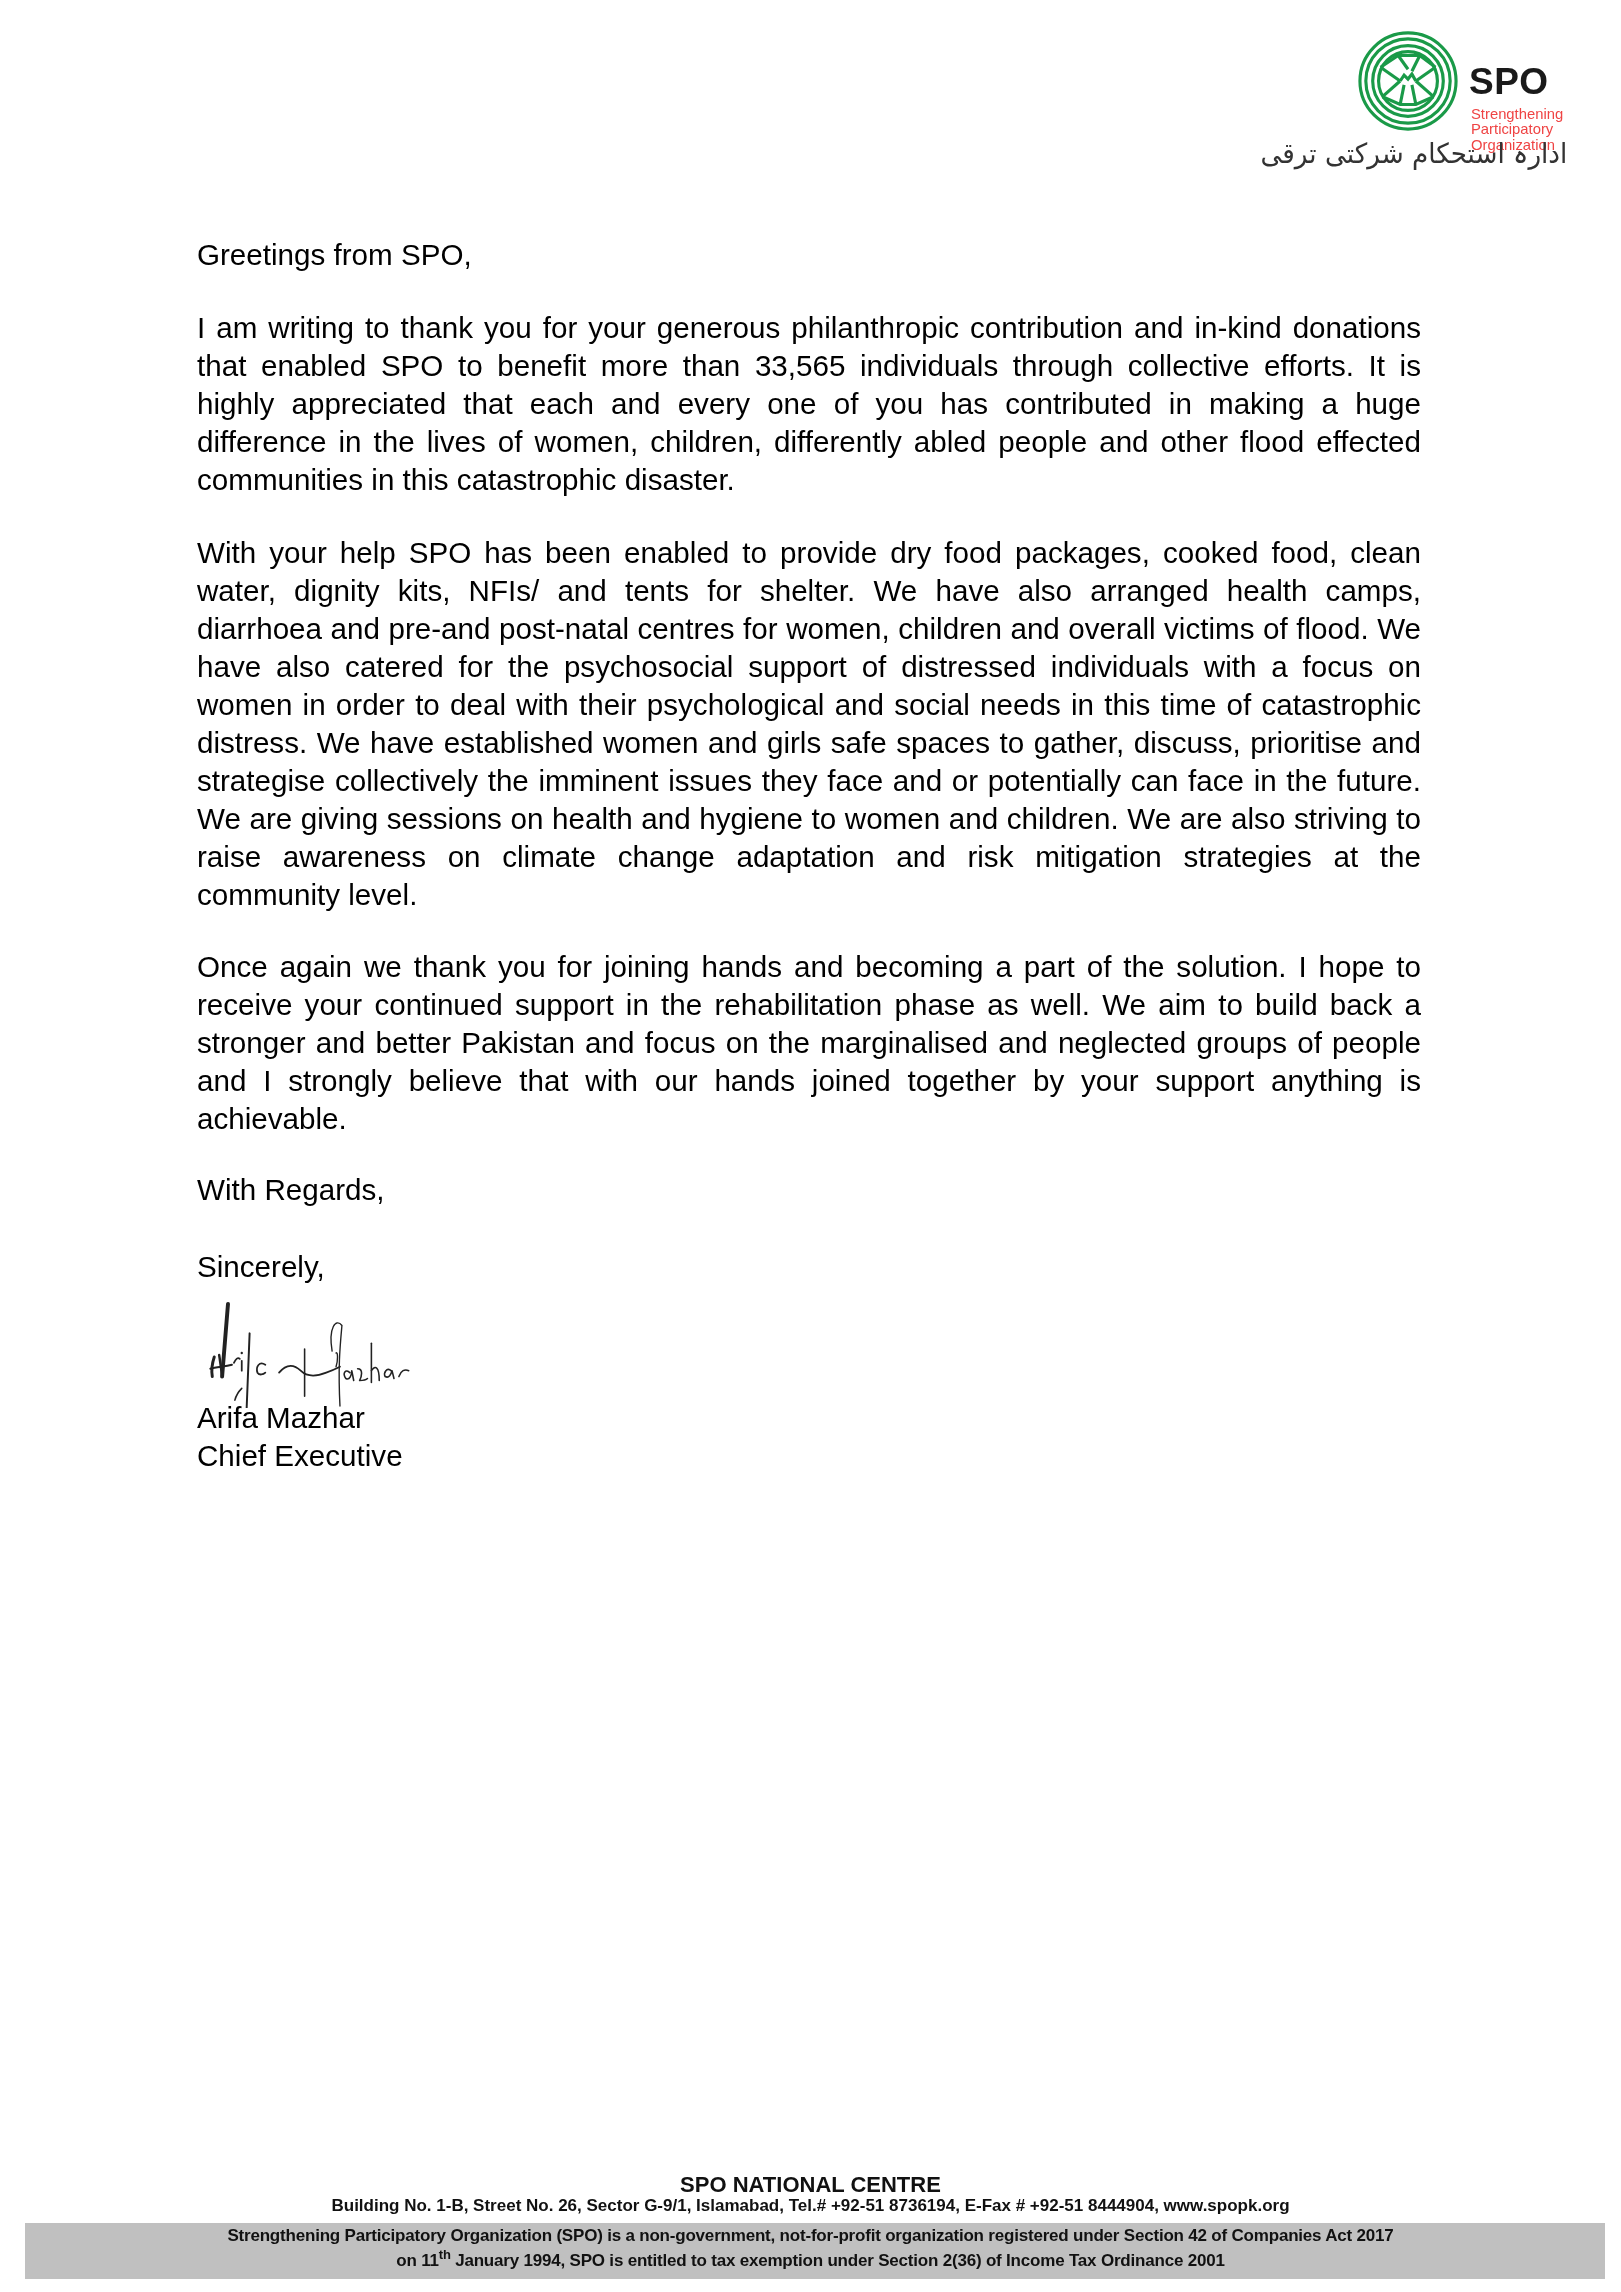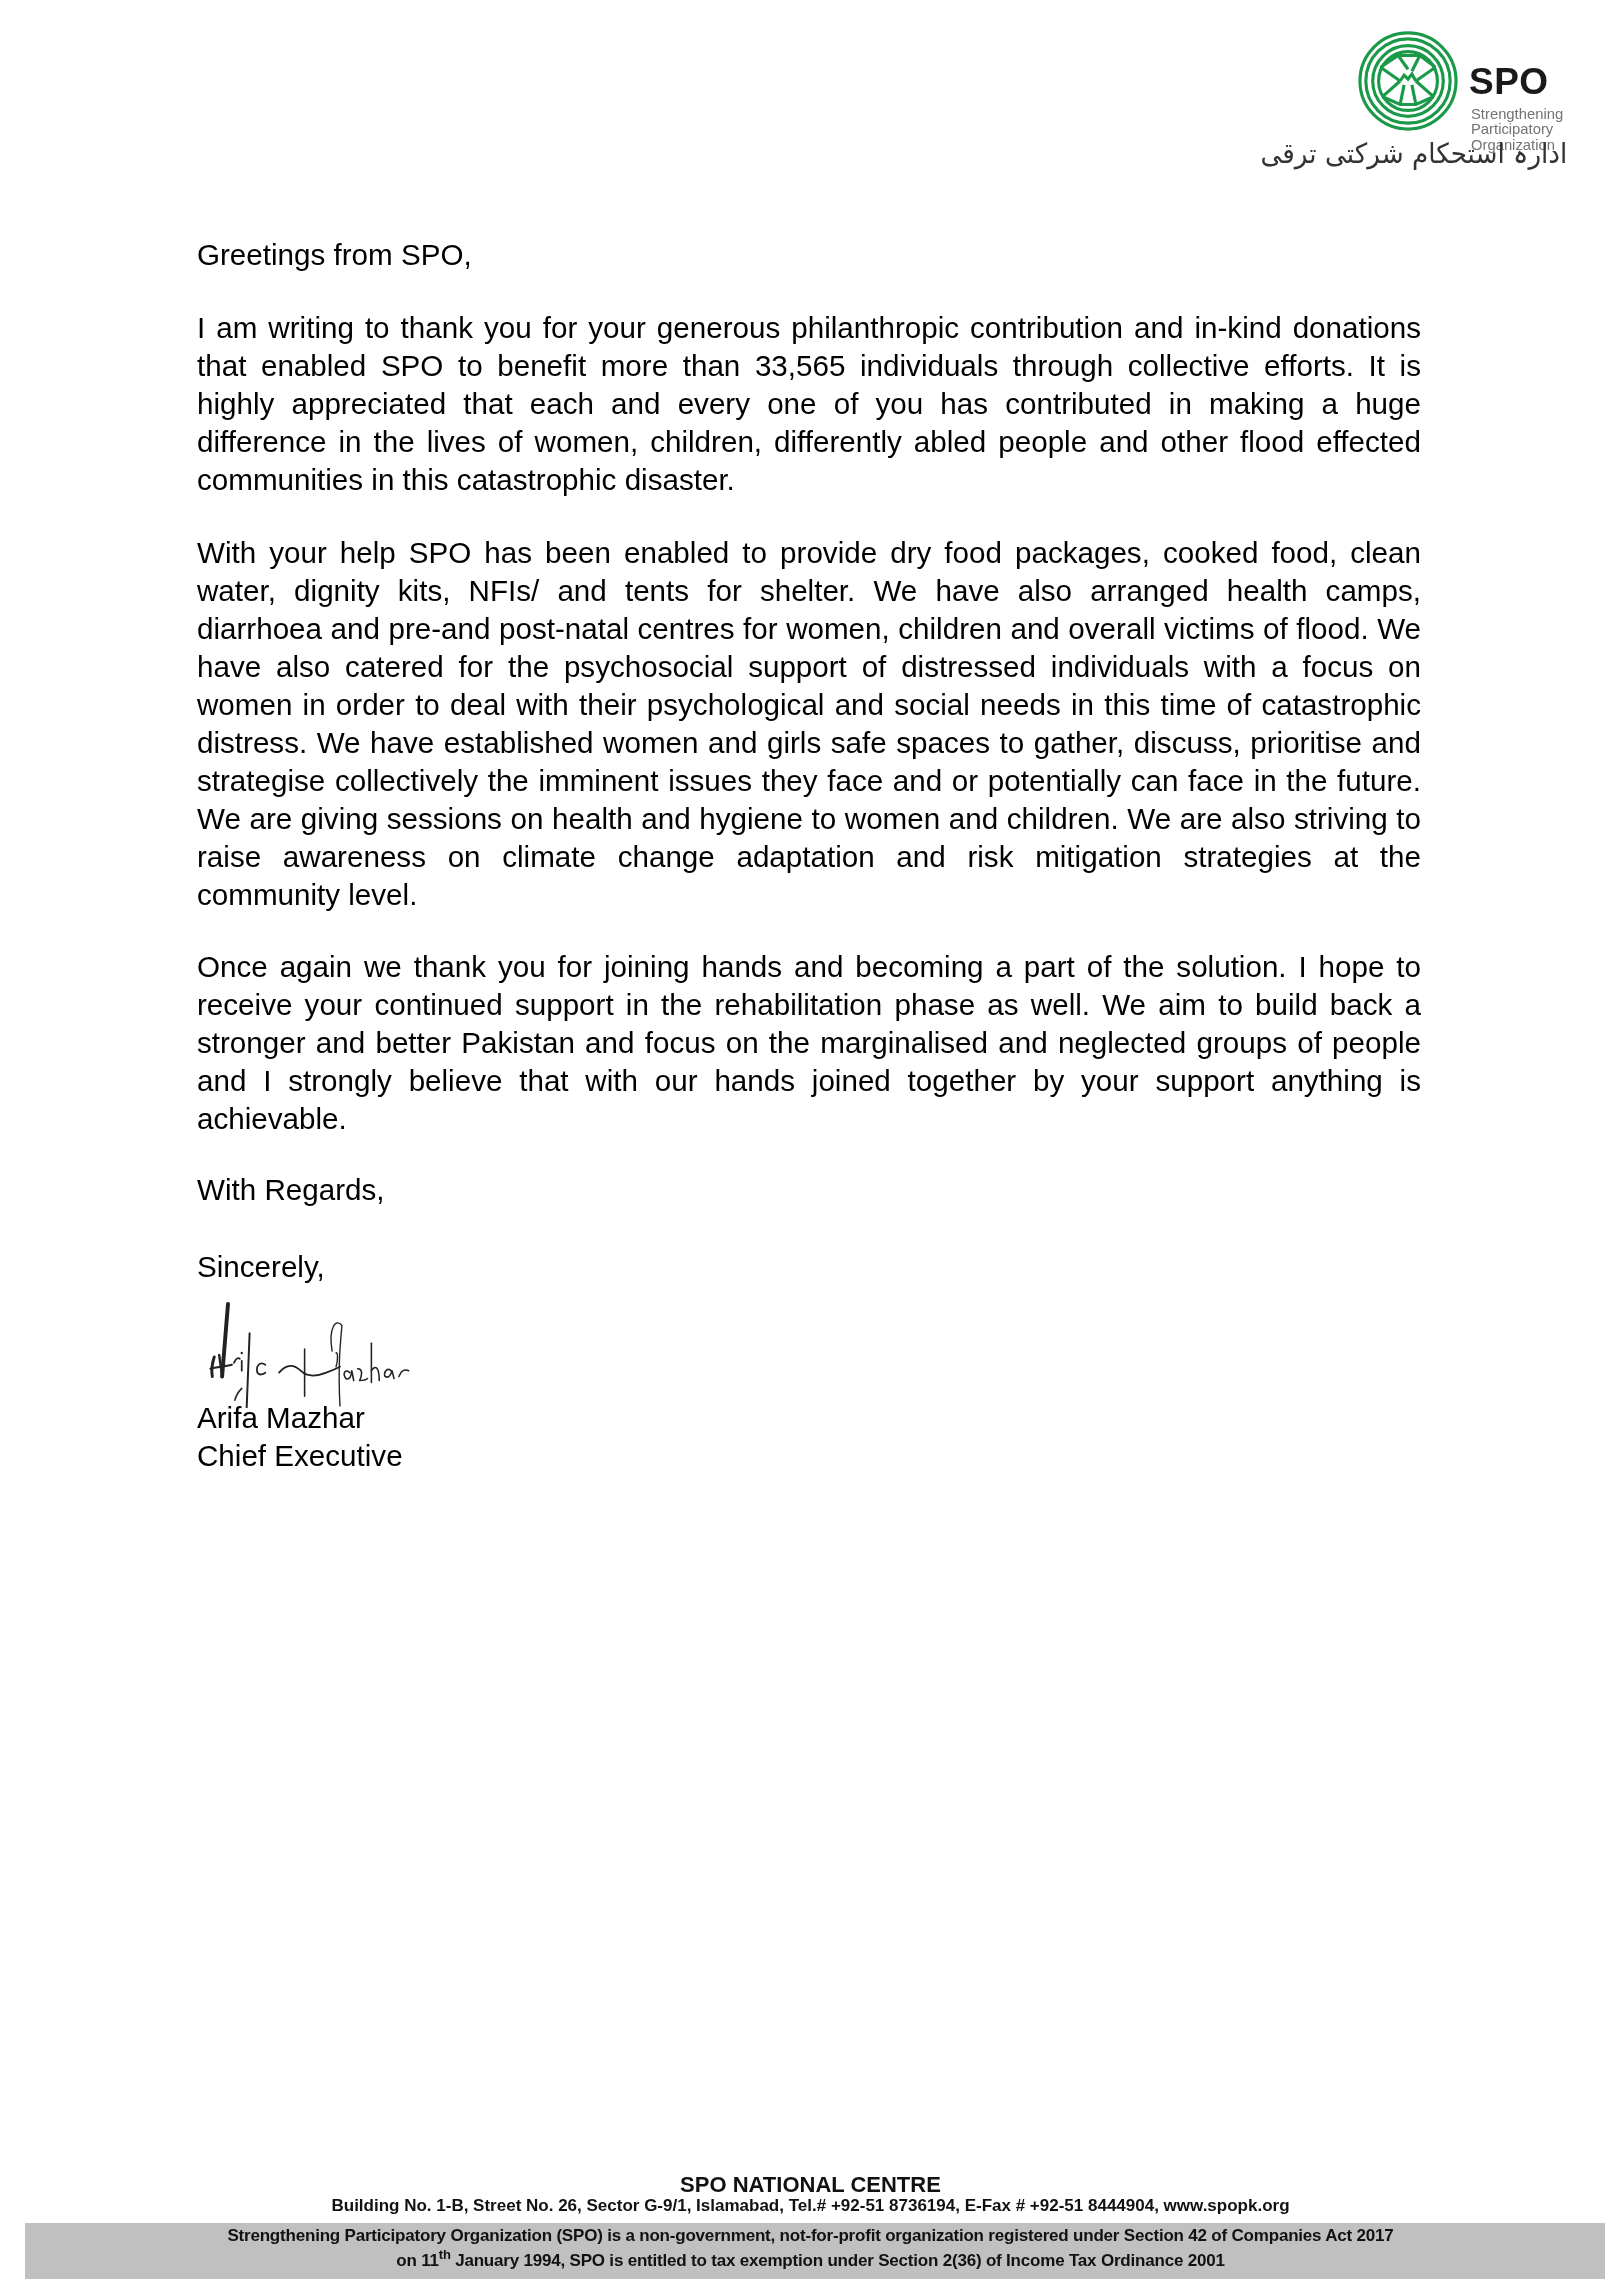--- a/index.html
+++ b/index.html
@@ -3,21 +3,21 @@
 <meta charset="utf-8">
 <style>
   html, body { margin: 0; padding: 0; background: #ffffff; }
   body { width: 1621px; height: 2292px; position: relative; overflow: hidden; color: #000; }
   .page { position: absolute; left: 0; top: 0; width: 1621px; height: 1875px; background: #fff; }
 
   
   .logo { position: absolute; left: 1340px; top: 27.6px; width: 266px; height: 158px; }
   .logo-emblem { position: absolute; left: 16.7px; top: 2px; width: 102px; height: 102px; }
   .logo-acronym { position: absolute; left: 129px; top: 35px; font-family: "Liberation Sans", sans-serif; font-weight: bold; font-size: 37px; line-height: 37px; letter-spacing: 0.5px; color: #1a1a1a; }
-  .logo-name { position: absolute; left: 131px; top: 79px; font-family: "Liberation Sans", sans-serif; font-size: 14.8px; line-height: 15.8px; color: #737373; }
+  .logo-name { position: absolute; left: 131px; top: 79px; font-family: "Liberation Sans", sans-serif; font-size: 14.8px; line-height: 15.8px; color: #ef4444; }
   .logo-name div { white-space: nowrap; }
   .logo-urdu { position: absolute; left: 5.9px; top: 104px; width: 227px; text-align: center; font-family: "DejaVu Sans", sans-serif; font-size: 27.6px; line-height: 43px; color: #333; direction: rtl; white-space: nowrap; transform: scaleX(0.95); }
 
   
   .txt { position: absolute; left: 197px; width: 1224px; font-family: "Liberation Sans", sans-serif; font-size: 29.6px; line-height: 38px; color: #000; }
   .just { text-align: justify; }
   .greeting { top: 236px; }
   .para1 { top: 309px; }
   .para2 { top: 534px; }
   .para3 { top: 948px; }

